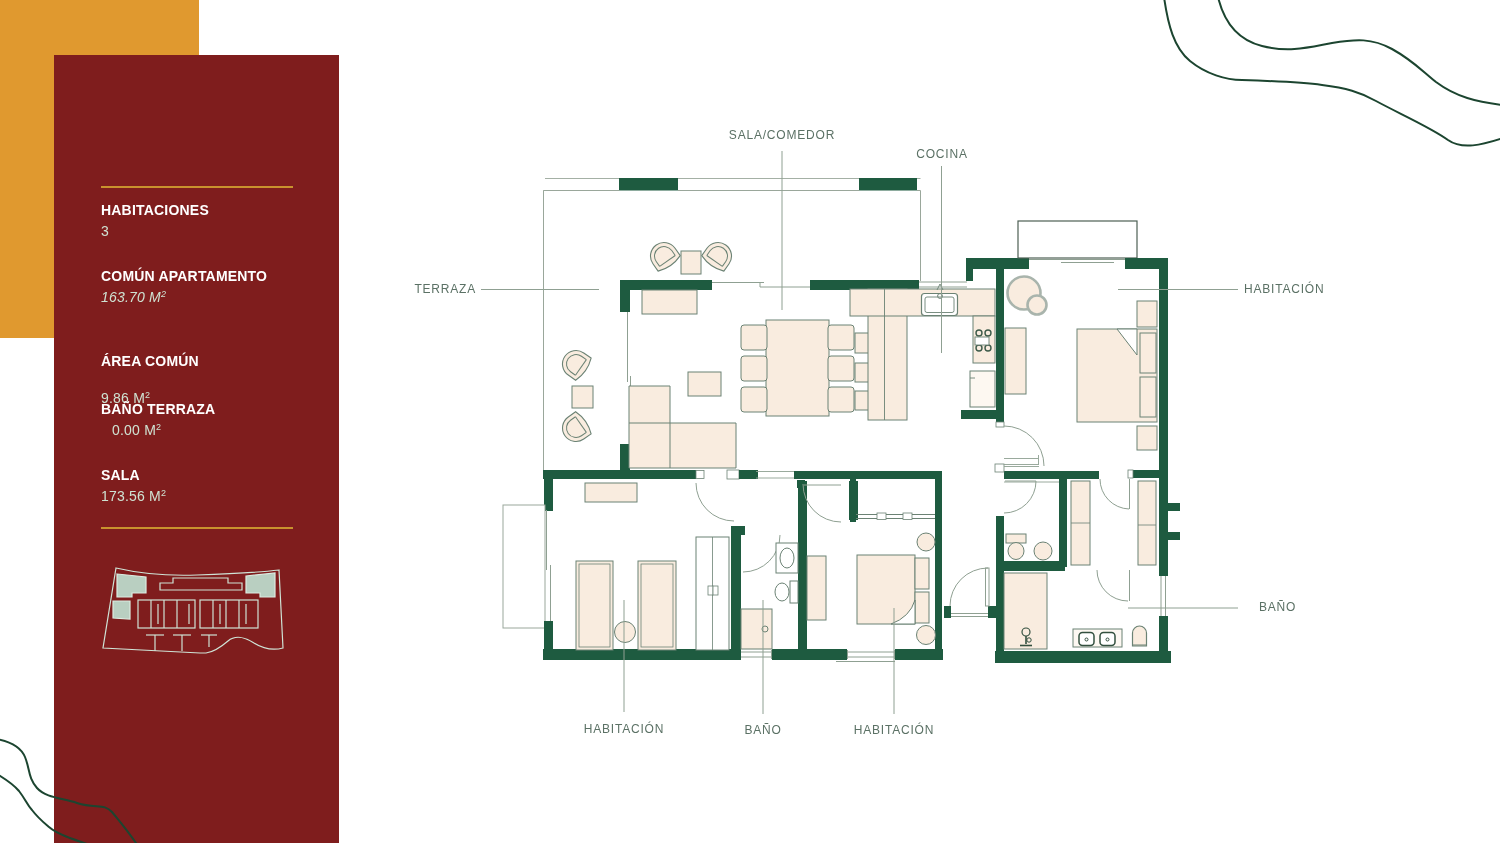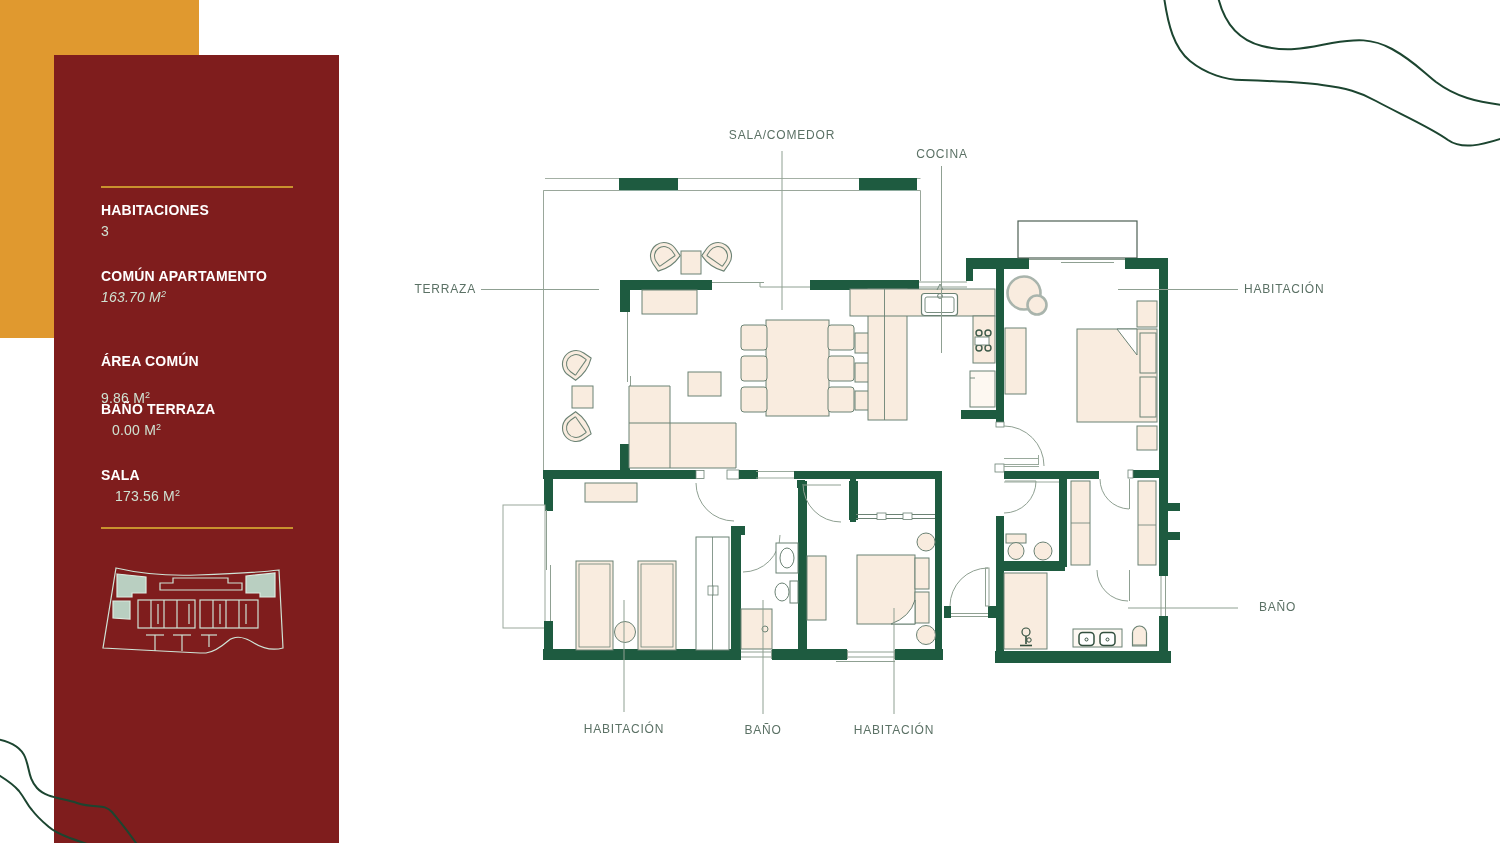--- a/index.html
+++ b/index.html
@@ -28,21 +28,21 @@
   <div class="plabel" style="top:299px;">ÁREA COMÚN</div>
 
   <div class="pvalue" style="top:302px;margin-top:34px;">9.86 M<span style="font-size:9px;vertical-align:5px;">2</span></div>
 
   <div class="plabel" style="top:347px;">BAÑO TERRAZA</div>
 
   <div class="pvalue" style="top:368px;margin-left:11px;">0.00 M<span style="font-size:9px;vertical-align:5px;">2</span></div>
 
   <div class="plabel" style="top:413px;">SALA</div>
 
-  <div class="pvalue" style="top:434px;margin-left:14px;">173.56 M<span style="font-size:9px;vertical-align:5px;">2</span></div>
+  <div class="pvalue" style="top:434px;">173.56 M<span style="font-size:9px;vertical-align:5px;">2</span></div>
 
   <div class="abs" style="left:47px;top:472px;width:192px;height:2px;background:#c9922e;"></div>
 
   <svg class="abs" style="left:48px;top:508px;" width="200" height="105" viewBox="0 0 200 105">
     <g fill="none" stroke="#cfe3d6" stroke-width="1.2">
 
       <path d="M 14,5 C 40,11 68,13 95,12 C 125,11 152,10 177,7 L 181,85 C 170,88 160,85 152,80 C 143,74 133,72 126,78 C 119,84 112,89 104,90 L 98,90 L 1,85 Z"></path>
 
       <path d="M 71,15 L 71,20 L 58,20 L 58,27 L 140,27 L 140,20 L 126,20 L 126,15 Z"></path>
 

